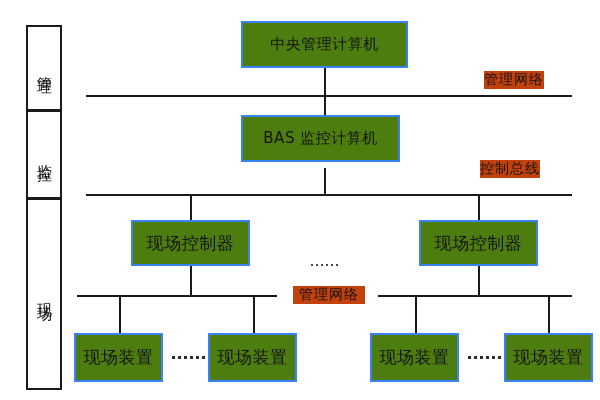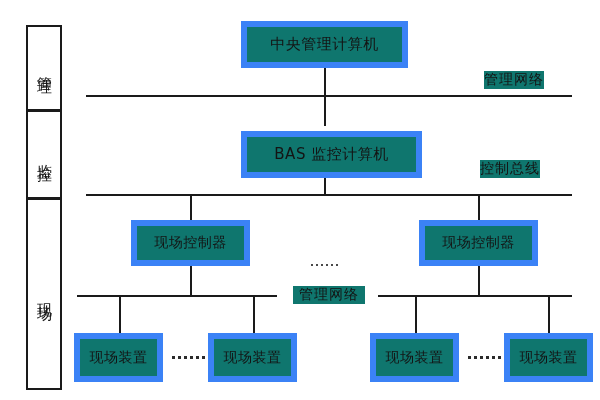--- a/index.html
+++ b/index.html
@@ -13,32 +13,32 @@
     height: 400px;
     background: #ffffff;
     font-family: "DejaVu Sans", "Liberation Sans", sans-serif;
     overflow: hidden;
   }
 
   
   .node {
     position: absolute;
     box-sizing: border-box;
-    border: 6px solid #3b82f6;
-    background: #0f766e;
+    border: 2px solid #3b82f6;
+    background: #4d7c0f;
     display: flex;
     align-items: center;
     justify-content: center;
     color: #141414;
     font-size: 15px;
     letter-spacing: 0.5px;
     white-space: nowrap;
     z-index: 3;
   }
-  .node.small { font-size: 14px; }
+  .node.small { font-size: 17px; }
 
   
   .layer-cell {
     position: absolute;
     box-sizing: border-box;
     border: 2px solid #1a1a1a;
     background: #ffffff;
     display: flex;
     align-items: center;
     justify-content: center;
@@ -66,21 +66,21 @@
     z-index: 1;
   }
 
   
   .bus-label {
     position: absolute;
     font-size: 14px;
     color: #141414;
     white-space: nowrap;
     letter-spacing: 1px;
-    background: #0f766e;
+    background: #c2410c;
     z-index: 4;
   }
 
   
   .ellipsis {
     position: absolute;
     display: flex;
     align-items: center;
     gap: 3px;
     z-index: 4;
@@ -132,21 +132,21 @@
 
   <div class="hline" style="left:378px; top:295px; width:194px;"></div>
 
   <div class="vline" style="left:119px; top:295px; height:38px;"></div>
   <div class="vline" style="left:253px; top:295px; height:38px;"></div>
   <div class="vline" style="left:415px; top:295px; height:38px;"></div>
   <div class="vline" style="left:548px; top:295px; height:38px;"></div>
 
   <div class="node" style="left:241px; top:21px; width:167px; height:47px;">中央管理计算机</div>
 
-  <div class="node" style="left:241px; top:131px; width:181px; height:47px;">BAS 监控计算机</div>
+  <div class="node" style="left:241px; top:115px; width:159px; height:47px;">BAS 监控计算机</div>
 
   <div class="node small" style="left:131px; top:220px; width:119px; height:46px;">现场控制器</div>
 
   <div class="node small" style="left:419px; top:220px; width:119px; height:46px;">现场控制器</div>
 
   <div class="node small" style="left:74px; top:333px; width:89px; height:49px;">现场装置</div>
 
   <div class="node small" style="left:208px; top:333px; width:89px; height:49px;">现场装置</div>
 
   <div class="node small" style="left:370px; top:333px; width:89px; height:49px;">现场装置</div>

